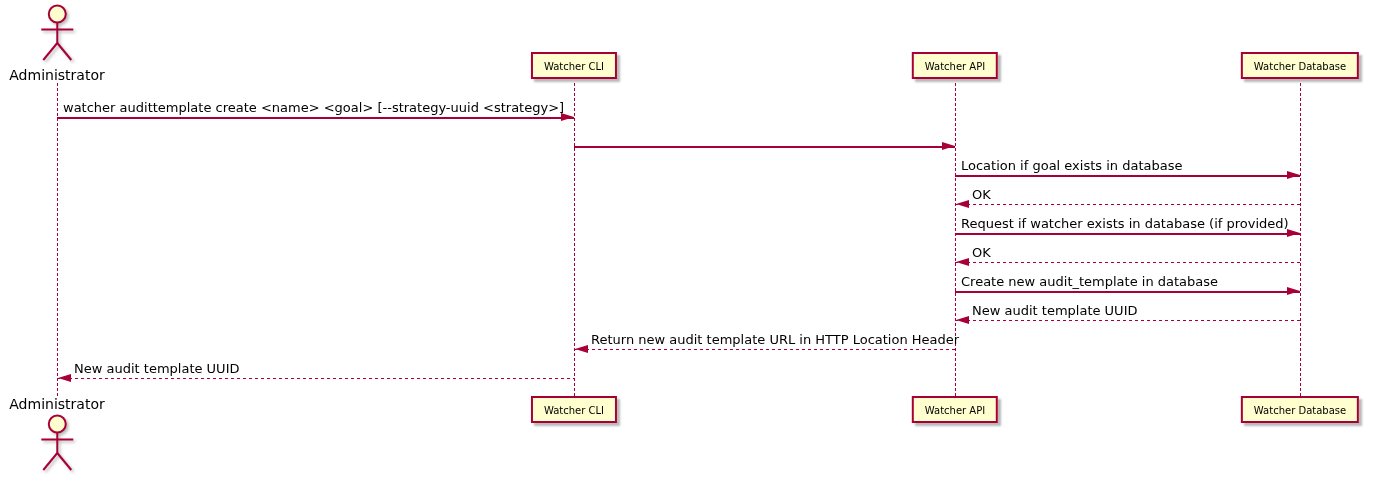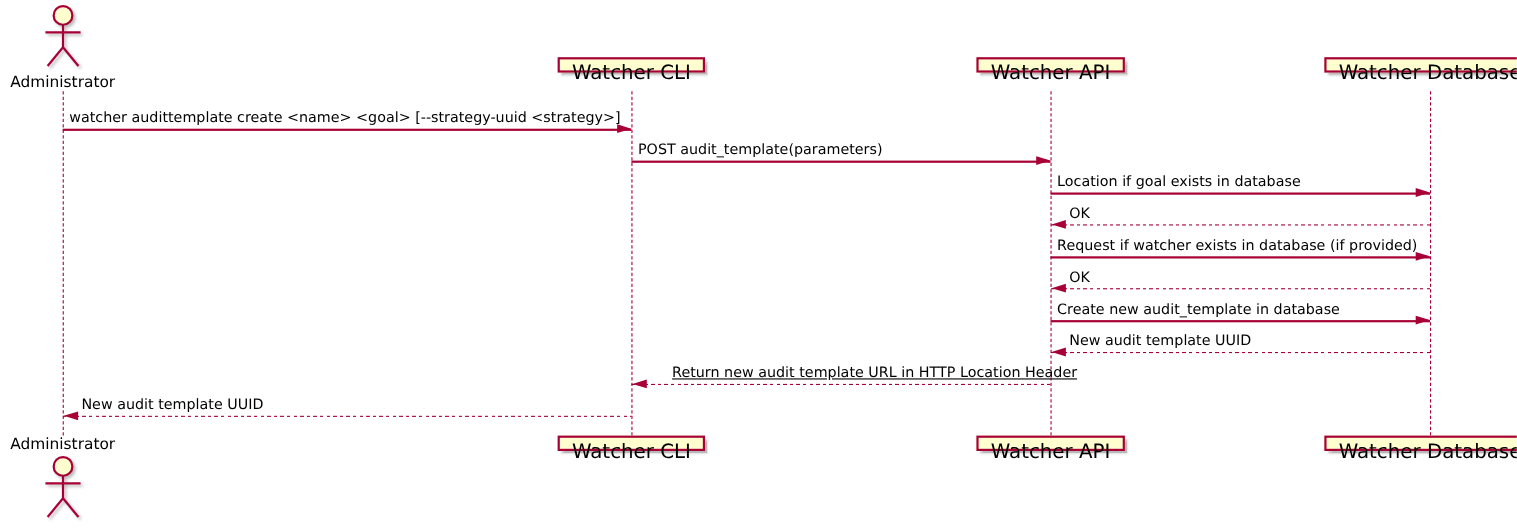--- a/index.html
+++ b/index.html
@@ -23,25 +23,25 @@
     width: 0;
     border-left: 1px dashed var(--line);
   }
   .pbox {
     position: absolute;
     transform: translateX(-50%);
     background: var(--fill);
     border: 2px solid var(--line);
     box-shadow: 3px 3px 2px rgba(100,100,100,0.45);
     padding: 4px 11px 5px 11px;
-    font-size: 18px;
+    font-size: 10px;
     line-height: 17px;
     white-space: nowrap;
     box-sizing: border-box;
-    height: 14px;
+    height: 27px;
   }
   .actor {
     position: absolute;
     transform: translateX(-50%);
     display: flex;
     flex-direction: column;
     align-items: center;
   }
   .actor svg { filter: drop-shadow(2px 2px 1.5px rgba(100,100,100,0.45)); }
   .actor-label {
@@ -106,38 +106,37 @@
     <div class="pbox" style="left: 574px; top: 396px;"><span>Watcher CLI</span></div>
     <div class="pbox" style="left: 955px; top: 52px;"><span>Watcher API</span></div>
     <div class="pbox" style="left: 955px; top: 396px;"><span>Watcher API</span></div>
     <div class="pbox" style="left: 1300px; top: 52px;"><span>Watcher Database</span></div>
     <div class="pbox" style="left: 1300px; top: 396px;"><span>Watcher Database</span></div>
     <div class="msg-line solid" style="left: 57px; width: 517px; top: 117px;"></div>
     <div class="arrowhead right" style="top: 113px; left: 561px;"></div>
     <div class="msg-label" style="left: 63px; top: 100px;">watcher audittemplate create &lt;name&gt; &lt;goal&gt; [--strategy-uuid &lt;strategy&gt;]</div>
     <div class="msg-line solid" style="left: 574px; width: 381px; top: 146px;"></div>
     <div class="arrowhead right" style="top: 142px; left: 942px;"></div>
-    <div class="msg-label" style="left: 580px; top: 129px;">POST audit_template(parameters)</div>
     <div class="msg-line solid" style="left: 955px; width: 345px; top: 175px;"></div>
     <div class="arrowhead right" style="top: 171px; left: 1287px;"></div>
     <div class="msg-label" style="left: 961px; top: 158px;">Location if goal exists in database</div>
     <div class="msg-line dashed" style="left: 955px; width: 345px; top: 204px;"></div>
     <div class="arrowhead left" style="top: 200px; left: 956px;"></div>
     <div class="msg-label" style="left: 972px; top: 187px;">OK</div>
     <div class="msg-line solid" style="left: 955px; width: 345px; top: 233px;"></div>
     <div class="arrowhead right" style="top: 229px; left: 1287px;"></div>
     <div class="msg-label" style="left: 961px; top: 216px;">Request if watcher exists in database (if provided)</div>
     <div class="msg-line dashed" style="left: 955px; width: 345px; top: 262px;"></div>
     <div class="arrowhead left" style="top: 258px; left: 956px;"></div>
     <div class="msg-label" style="left: 972px; top: 245px;">OK</div>
     <div class="msg-line solid" style="left: 955px; width: 345px; top: 291px;"></div>
     <div class="arrowhead right" style="top: 287px; left: 1287px;"></div>
     <div class="msg-label" style="left: 961px; top: 274px; text-align: center;">Create new audit_template in database</div>
     <div class="msg-line dashed" style="left: 955px; width: 345px; top: 320px;"></div>
     <div class="arrowhead left" style="top: 316px; left: 956px;"></div>
     <div class="msg-label" style="left: 972px; top: 303px;">New audit template UUID</div>
     <div class="msg-line dashed" style="left: 574px; width: 381px; top: 349px;"></div>
     <div class="arrowhead left" style="top: 345px; left: 575px;"></div>
-    <div class="msg-label" style="left: 611px; top: 332px; text-decoration: underline;">Return new audit template URL in HTTP Location Header</div>
+    <div class="msg-label" style="left: 591px; top: 332px;">Return new audit template URL in HTTP Location Header</div>
     <div class="msg-line dashed" style="left: 57px; width: 517px; top: 378px;"></div>
     <div class="arrowhead left" style="top: 374px; left: 58px;"></div>
     <div class="msg-label" style="left: 74px; top: 361px;">New audit template UUID</div>
   </div>
 
 </body></html>

